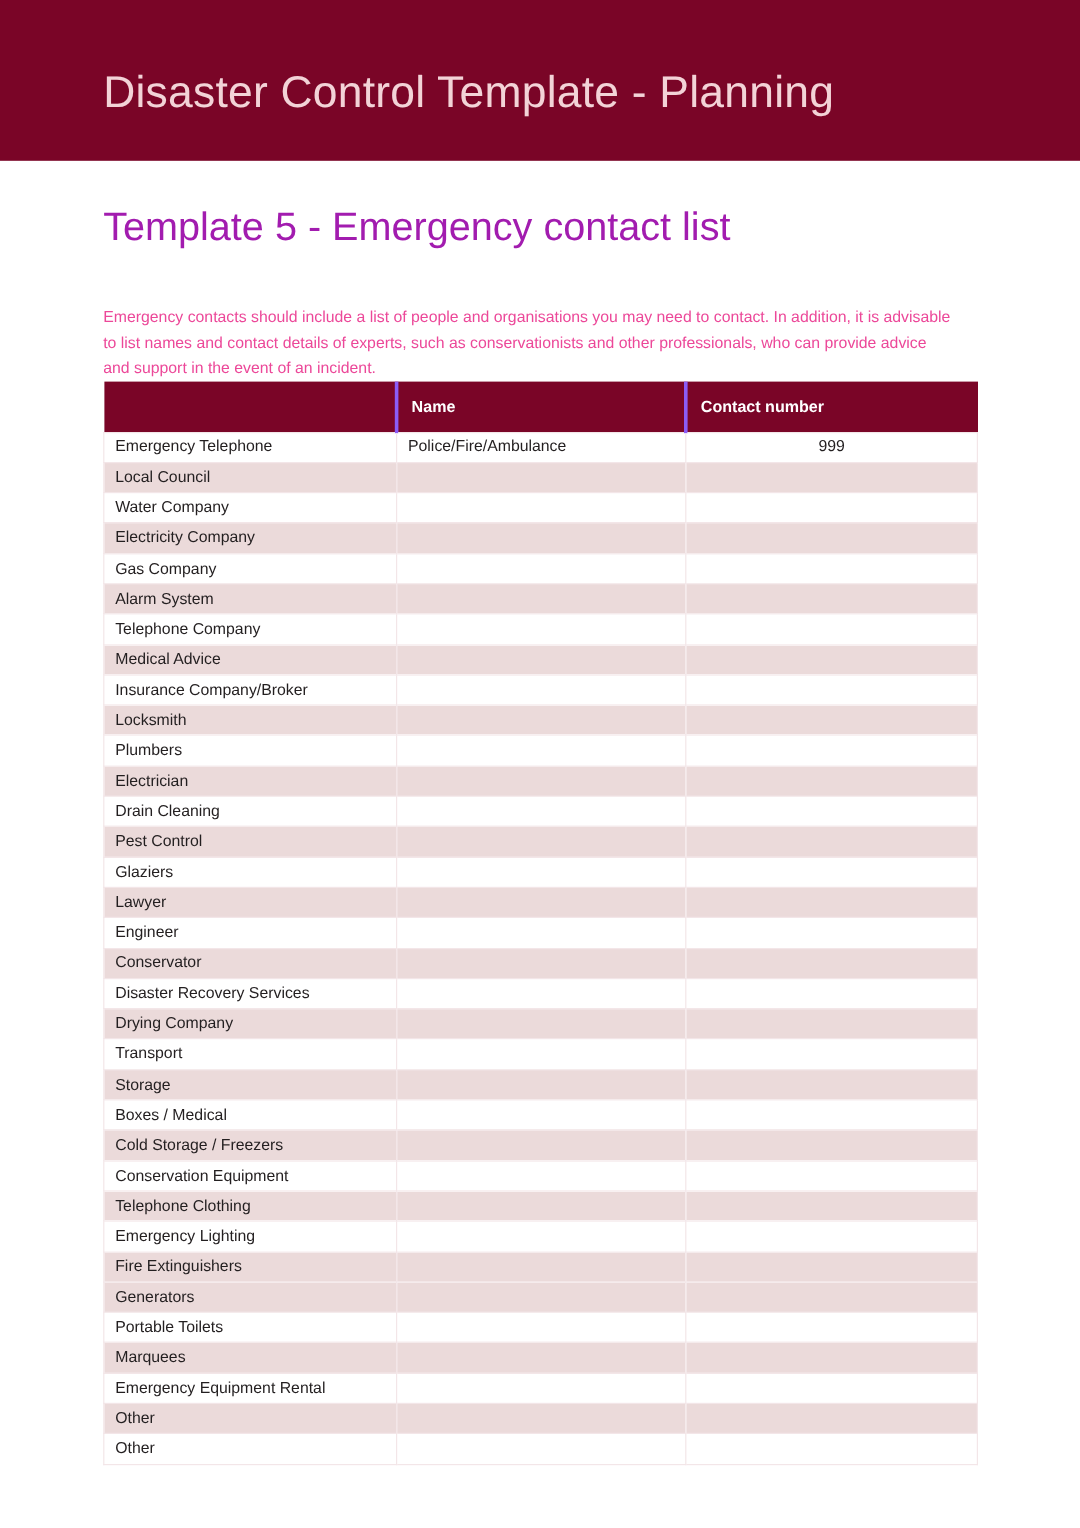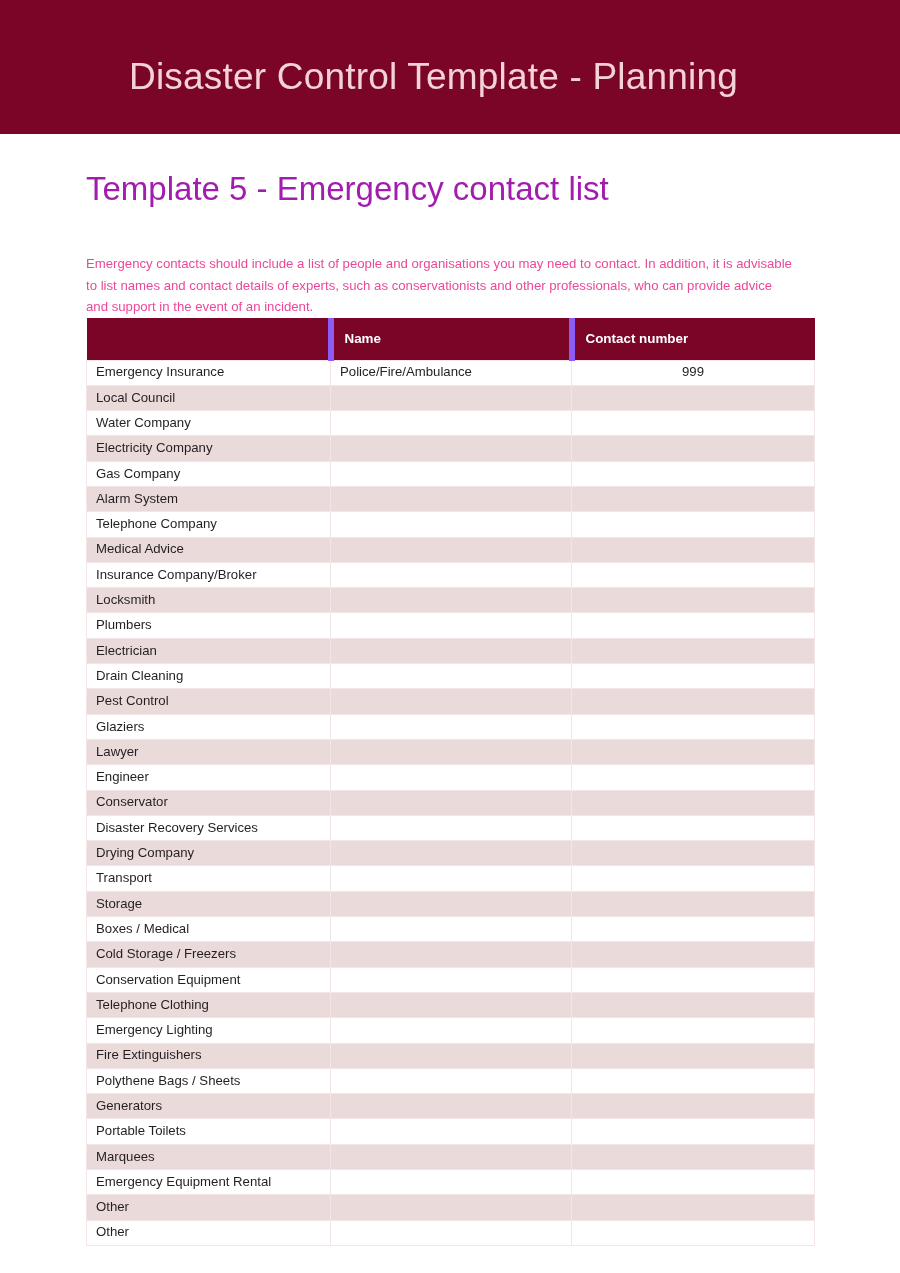--- a/index.html
+++ b/index.html
@@ -33,21 +33,20 @@
   .banner-title {
     position: absolute;
     left: 86px;
     top: 58px;
     font-size: 37px;
     font-weight: 400;
     color: #f3d3d7;
     letter-spacing: 0.2px;
     white-space: nowrap;
     line-height: 1;
-    margin-left: 43px;
   }
 
   
   .content {
     position: absolute;
     left: 0;
     top: 134px;
     width: 900px;
   }
 
@@ -87,21 +86,21 @@
   .contact-table col.c3 { width: 243px; }
 
   .contact-table thead th {
     background: #7a0527;
     color: #ffffff;
     font-size: 13.4px;
     font-weight: bold;
     text-align: left;
     height: 42px;
     padding: 0 11px;
-    border-right: 6px solid #8b5cf6;
+    border-right: 3px solid #8b5cf6;
     box-sizing: border-box;
     vertical-align: middle;
   }
   .contact-table thead th:last-child {
     border-right: none;
   }
 
   .contact-table tbody td {
     height: 25.3px;
     font-size: 13.2px;
@@ -149,21 +148,21 @@
       </colgroup>
       <thead>
         <tr>
           <th></th>
           <th>Name</th>
           <th>Contact number</th>
         </tr>
       </thead>
       <tbody id="table-body">
           <tr class="odd">
-            <td>Emergency Insurance</td>
+            <td>Emergency Telephone</td>
             <td>Police/Fire/Ambulance</td>
             <td class="cell-num">999</td>
           </tr>
           <tr class="even">
             <td>Local Council</td>
             <td></td>
             <td class="cell-num"></td>
           </tr>
           <tr class="odd">
             <td>Water Company</td>
@@ -288,25 +287,20 @@
           <tr class="odd">
             <td>Emergency Lighting</td>
             <td></td>
             <td class="cell-num"></td>
           </tr>
           <tr class="even">
             <td>Fire Extinguishers</td>
             <td></td>
             <td class="cell-num"></td>
           </tr>
-          <tr class="odd">
-            <td>Polythene Bags / Sheets</td>
-            <td></td>
-            <td class="cell-num"></td>
-          </tr>
           <tr class="even">
             <td>Generators</td>
             <td></td>
             <td class="cell-num"></td>
           </tr>
           <tr class="odd">
             <td>Portable Toilets</td>
             <td></td>
             <td class="cell-num"></td>
           </tr>

